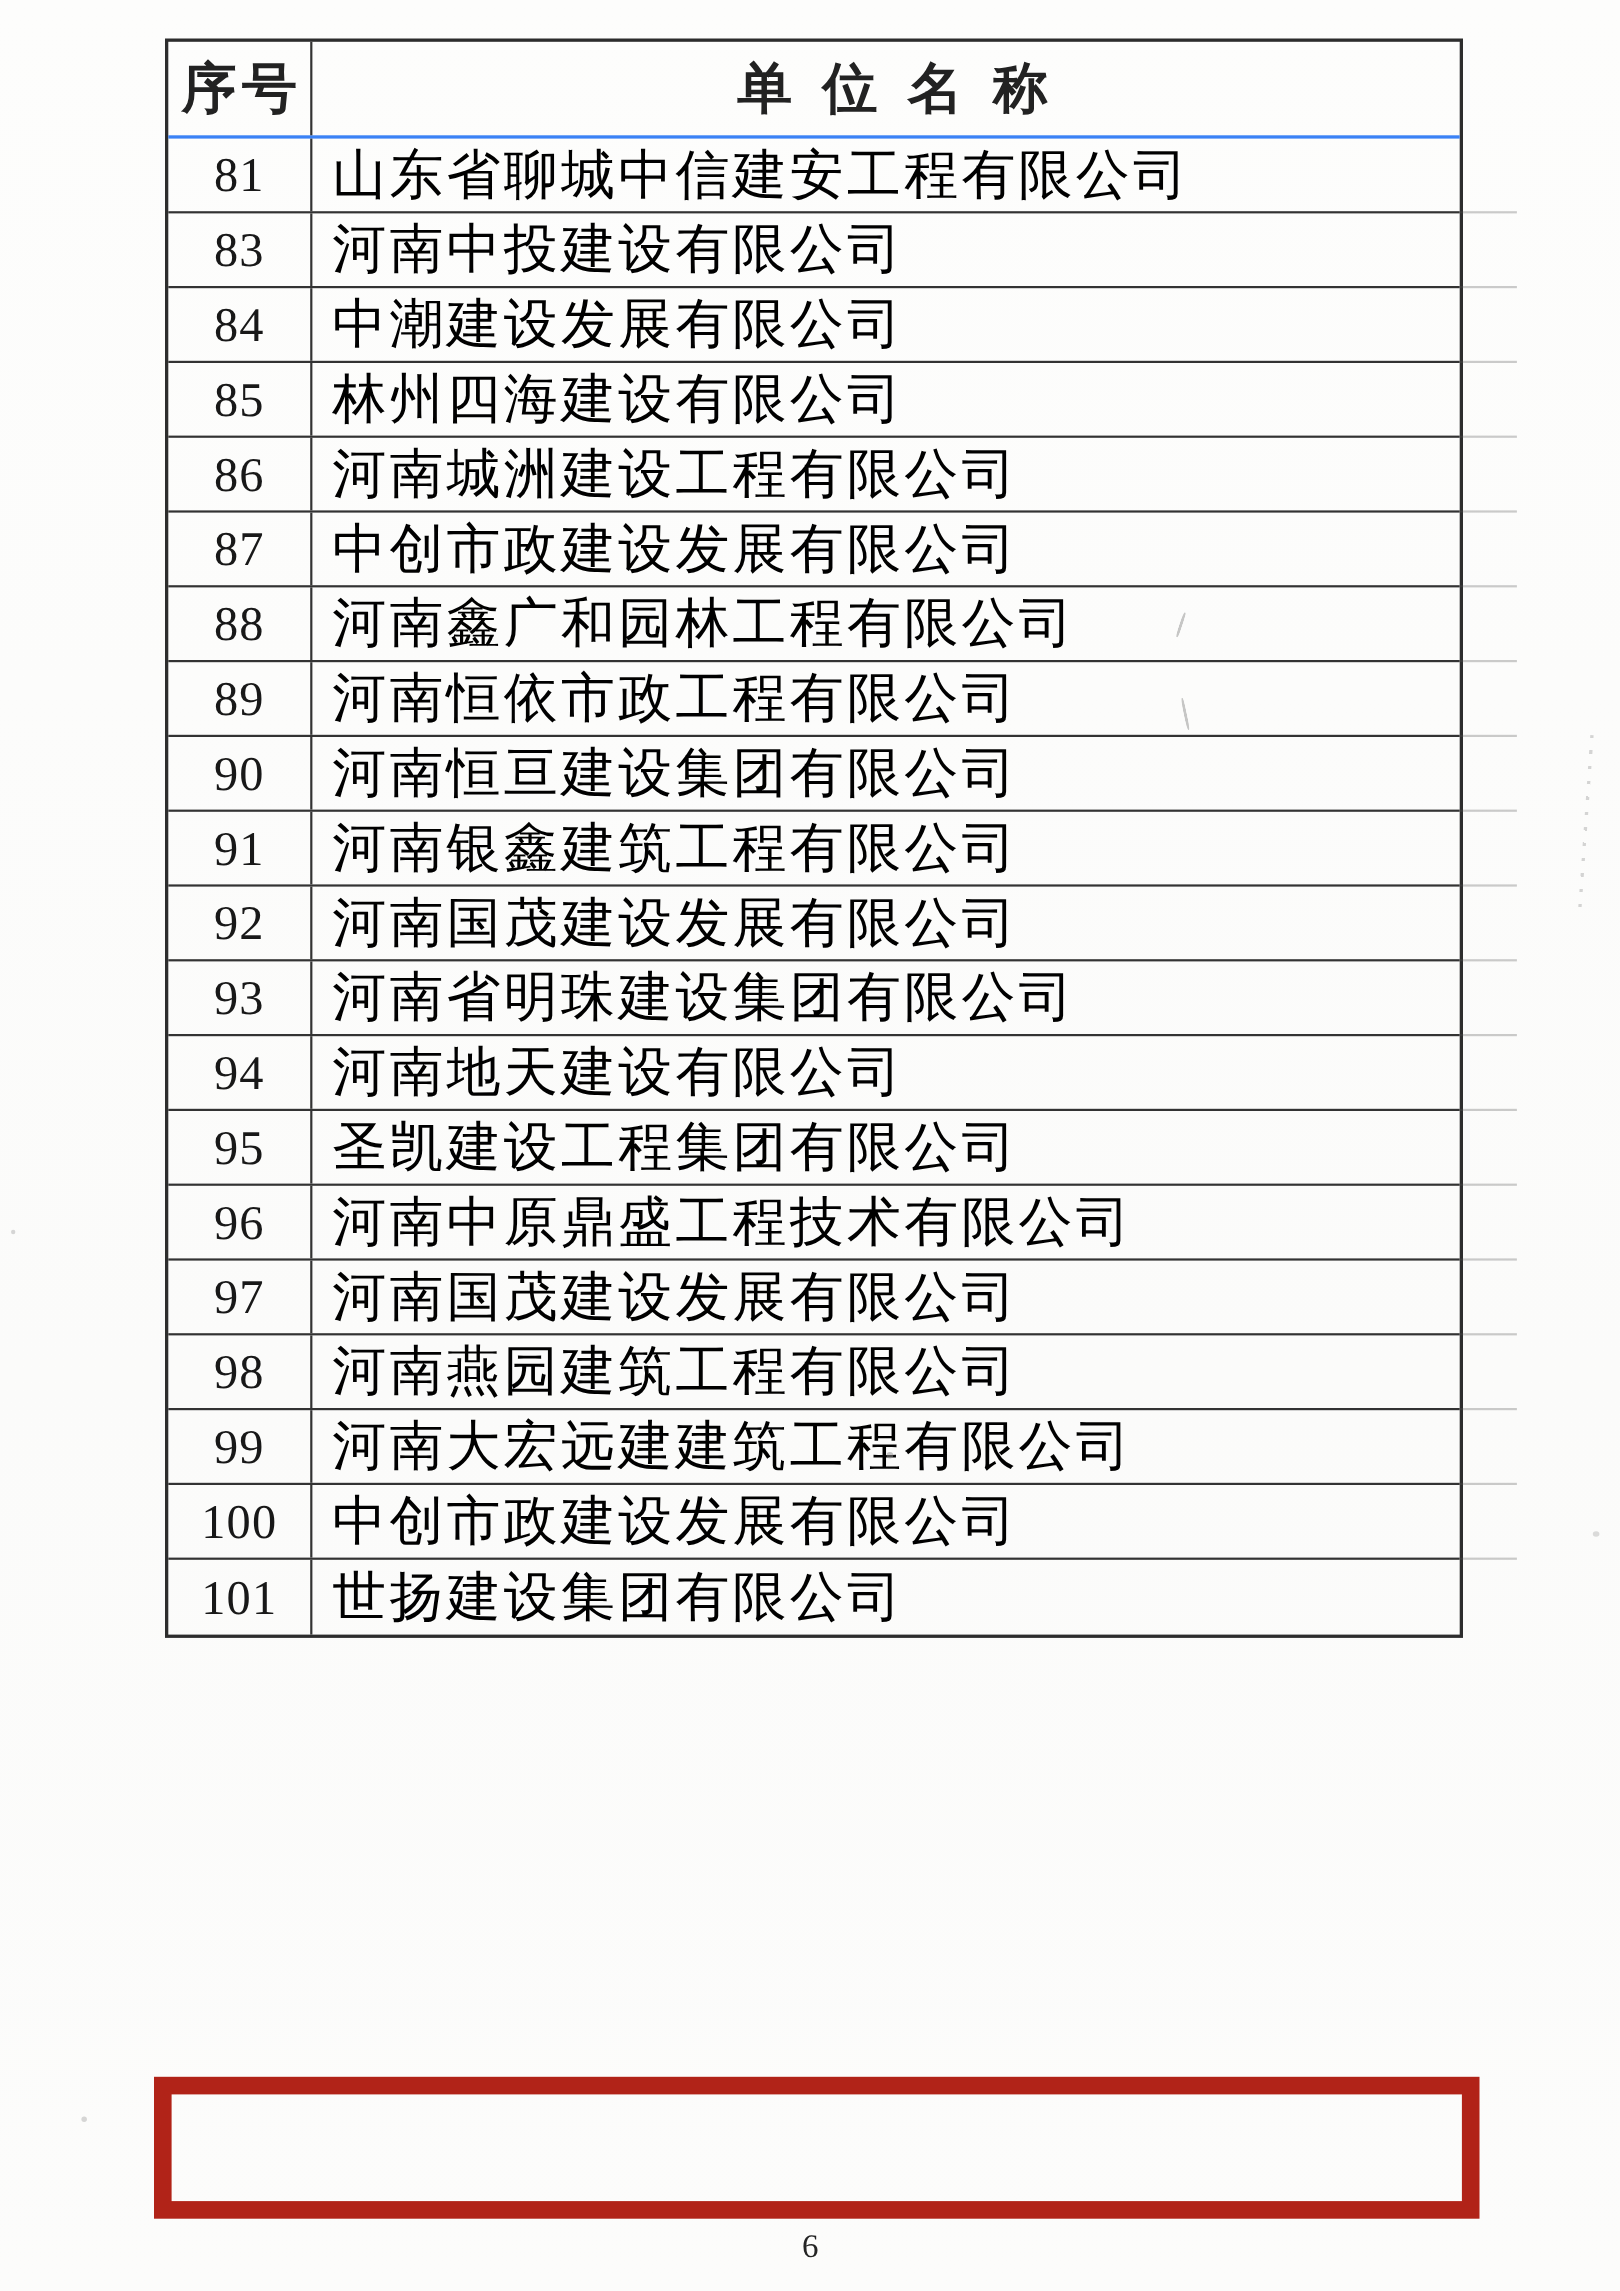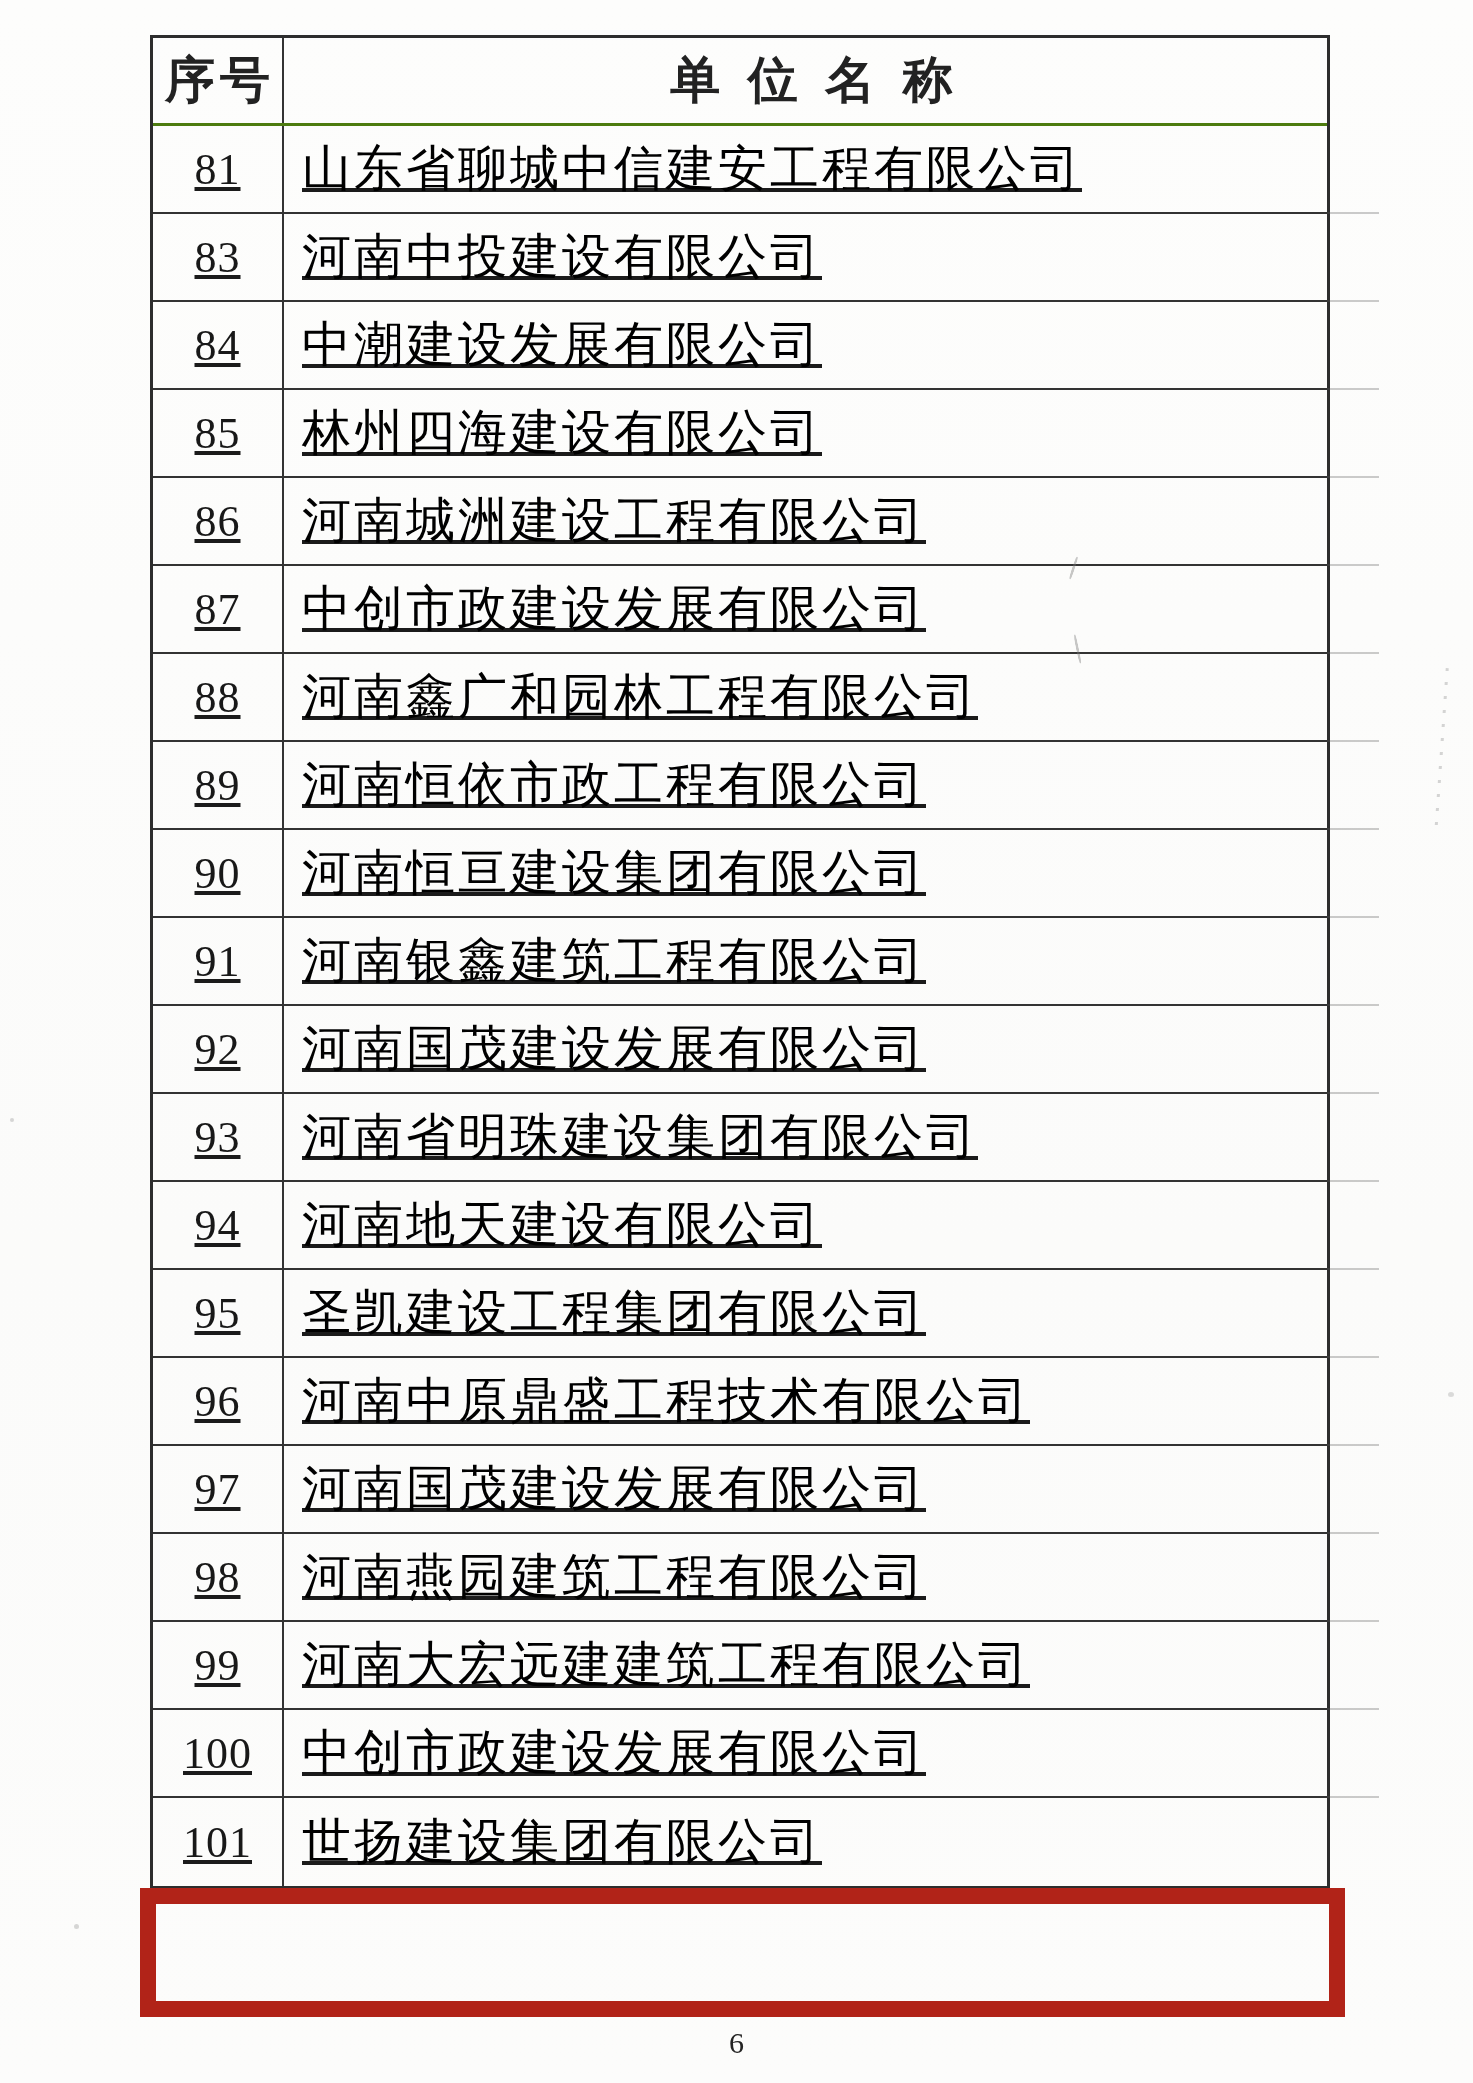--- a/index.html
+++ b/index.html
@@ -22,29 +22,28 @@
     position: absolute;
     left: 150px;
     top: 35px;
     width: 1180px;
     border: 3px solid #2d2d2d;
     background: transparent;
   }
   .header-row {
     display: flex;
     height: 88px;
-    border-bottom: 3px solid #4d7c0f;
+    border-bottom: 3px solid #3b82f6;
     position: relative;
   }
   .data-row {
     display: flex;
-    height: 88px;
+    height: 68px;
     border-bottom: 2px solid #333333;
     position: relative;
-    text-decoration: underline;
   }
   .data-row:last-child { border-bottom: none; justify-content: space-between; }
   
   .data-row::after {
     content: "";
     position: absolute;
     right: -52px;
     bottom: -2px;
     width: 52px;
     height: 2px;

